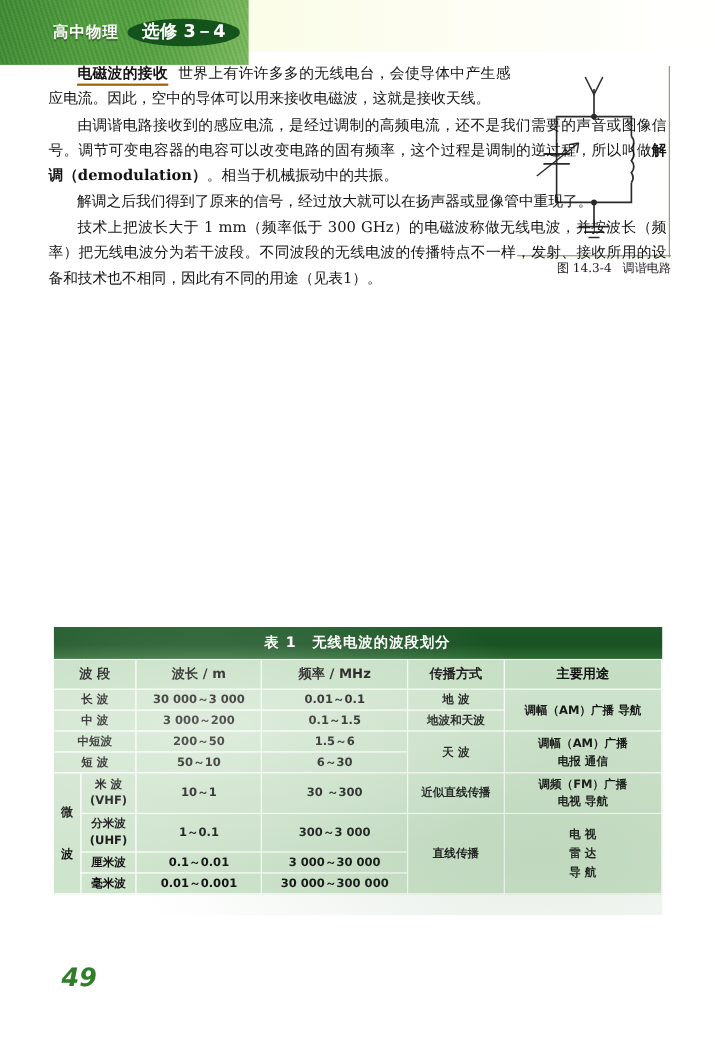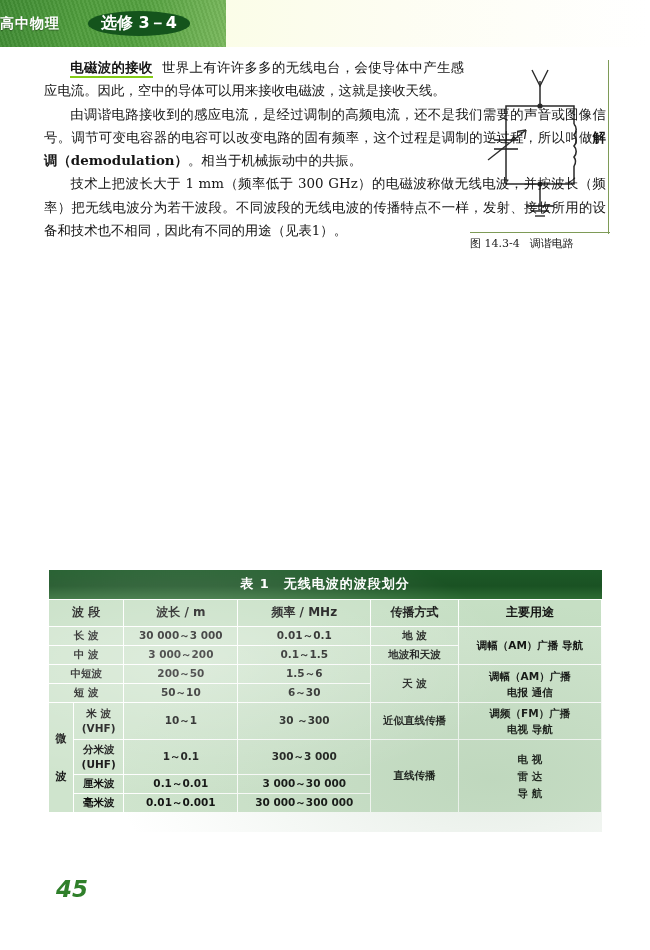--- a/index.html
+++ b/index.html
@@ -5,24 +5,24 @@
   html,body{margin:0;padding:0;}
   body{
     width:650px;height:950px;
     background:#ffffff;
     font-family:"DejaVu Serif","Liberation Serif",serif;
     position:relative;overflow:hidden;
   }
 
   
   #header-bar{
-    position:absolute;left:0;top:0;width:226px;height:47px;
+    position:absolute;left:0;top:0;width:226px;height:59px;
     background:linear-gradient(100deg,#3f8a33 0%,#4f9c3c 35%,#53a03f 60%,#79b85c 100%);
-    display:flex;align-items:center;justify-content:flex-start;
-    box-sizing:border-box;padding-right:8px;gap:20px;
+    display:flex;align-items:center;justify-content:flex-end;
+    box-sizing:border-box;padding-right:8px;
   }
   #header-bar::after{
     content:"";position:absolute;left:0;top:0;right:0;bottom:0;
     background:
       repeating-linear-gradient(72deg,rgba(255,255,255,.05) 0 2px,rgba(0,0,0,.04) 2px 4px);
     pointer-events:none;
   }
   .hdr-title{
     color:#ffffff;font-size:14px;font-weight:bold;letter-spacing:1px;
     position:relative;z-index:2;
@@ -50,30 +50,30 @@
   .para{
     font-size:13.4px;line-height:23.3px;color:#141414;
     text-align:justify;text-justify:inter-ideograph;
     margin:0 0 0 0;
     font-family:"DejaVu Serif","Liberation Serif",serif;
   }
   .para .ind{display:inline-block;width:26px;}
   .para b{font-weight:bold;}
   .term-hl{
     font-weight:bold;
-    border-bottom:2px solid #84cc16;
+    border-bottom:2px solid #a16207;
     padding-bottom:1px;
   }
   
   .narrow{width:420px;}
 
   
   #figure{
     position:absolute;left:470px;top:60px;width:140px;
-    text-align:left;
+    text-align:right;
   }
   #figure .cap{
     margin-top:4px;font-size:11px;color:#1a1a1a;
     font-family:"DejaVu Serif","Liberation Serif",serif;
     white-space:nowrap;
   }
   #figure .cap .gap{display:inline-block;width:10px;}
   #fig-rule{
     position:absolute;left:470px;top:232px;width:140px;height:0;
     border-top:1.5px solid #7e9b57;
@@ -180,20 +180,21 @@
 
 <div id="article">
 
   <p class="para narrow"><span class="ind"></span><span class="term-hl">电磁波的接收</span>&nbsp;&nbsp;<span>世界上有许许多多的无线电台，会使导体中产生感应电流。因此，空中的导体可以用来接收电磁波，这就是接收天线。</span></p>
 
 
 
 
   <p class="para"><span class="ind"></span><span>由调谐电路接收到的感应电流，是经过调制的高频电流，还不是我们需要的声音或图像信号。调节可变电容器的电容可以改变电路的固有频率，这个过程是调制的逆过程，所以叫做</span><b>解调（demodulation）</b><span>。相当于机械振动中的共振。</span></p>
 
+  <p class="para"><span class="ind"></span><span>解调之后我们得到了原来的信号，经过放大就可以在扬声器或显像管中重现了。</span></p>
 
   <p class="para"><span class="ind"></span><span>技术上把波长大于 1 mm（频率低于 300 GHz）的电磁波称做无线电波，并按波长（频率）把无线电波分为若干波段。不同波段的无线电波的传播特点不一样，发射、接收所用的设备和技术也不相同，因此有不同的用途（见表1）。</span></p>
 
 </div>
 
 <table id="wave-table">
   <tbody>
       <tr class="ttl-row">
     <td colspan="6"><span>表 1</span><span class="gap"></span><span>无线电波的波段划分</span></td>
   </tr>
@@ -280,13 +281,13 @@
 
   <tr>
     <td>毫米波</td>
     <td>0.01～0.001</td>
     <td>30 000～300 000</td>
   </tr>
 </tbody>
   </table>
 <div id="table-shade"></div>
 
-<div id="page-num">45</div>
+<div id="page-num">49</div>
 
 </body></html>

